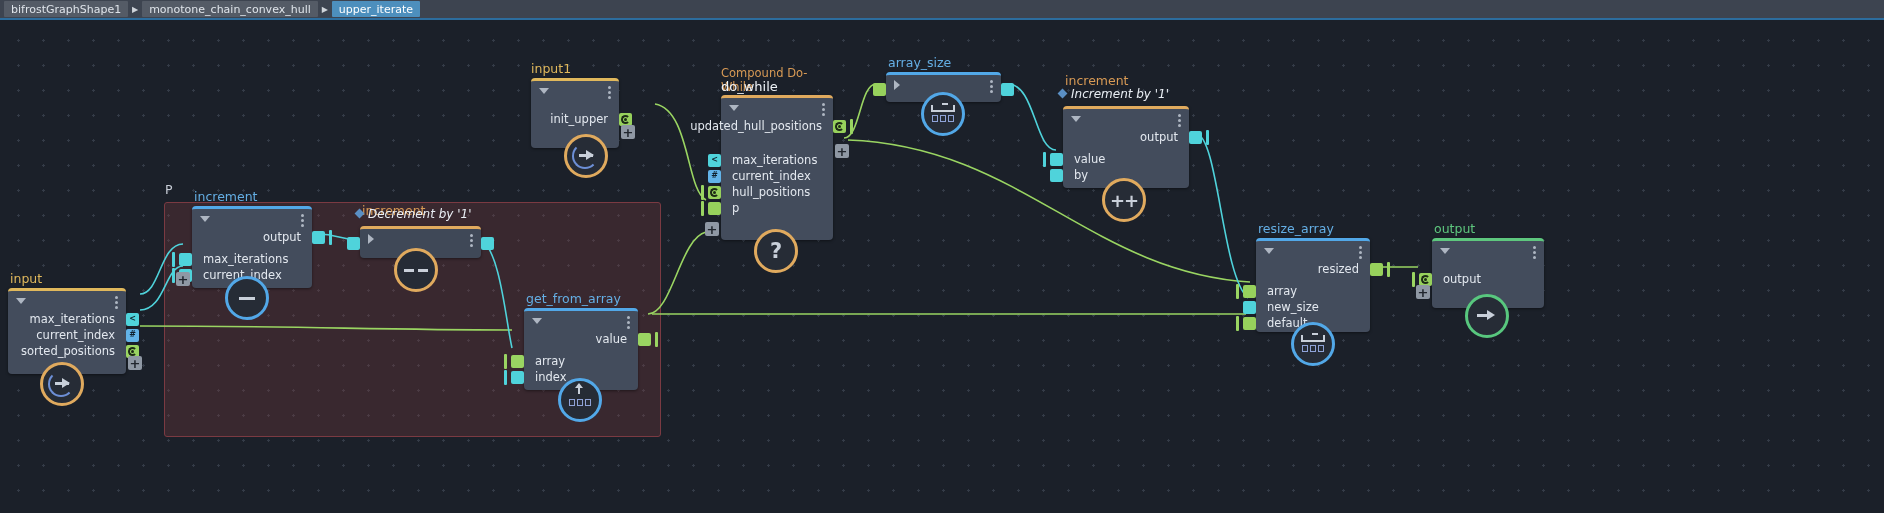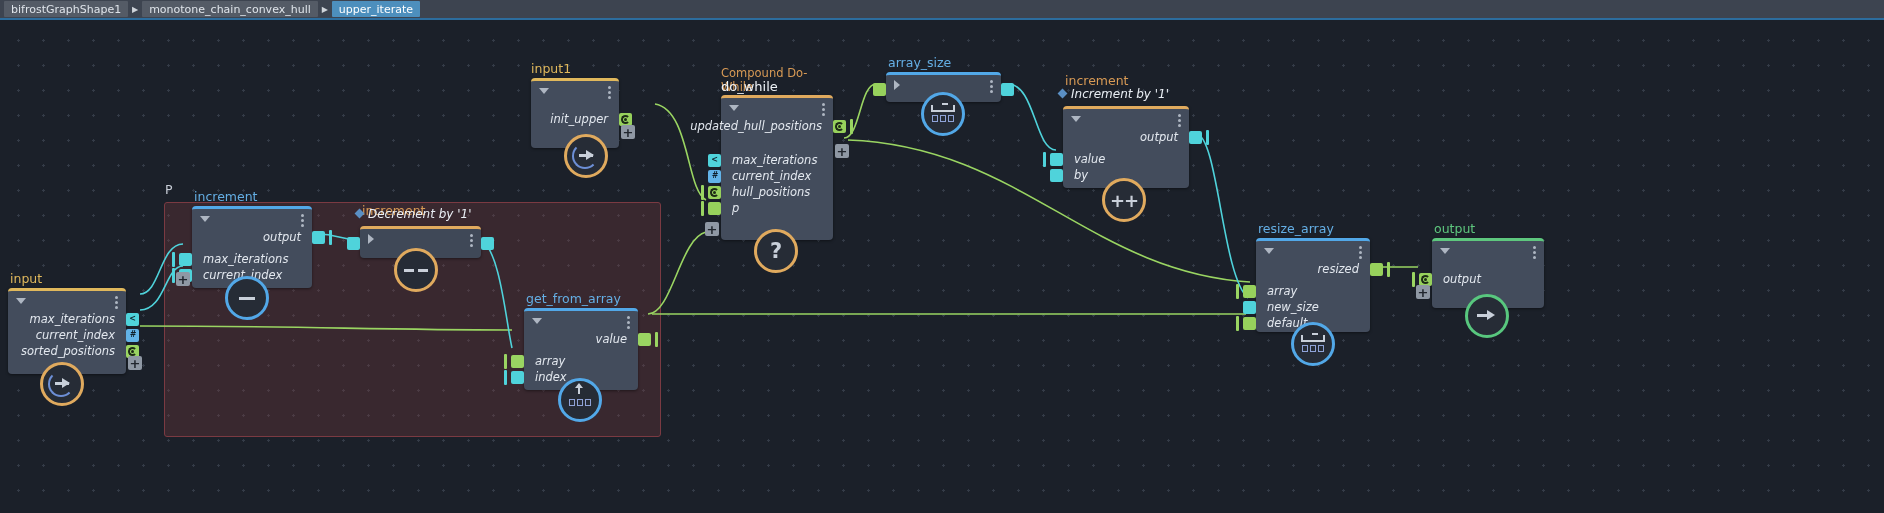--- a/index.html
+++ b/index.html
@@ -73,21 +73,20 @@
   .node-sub .diamond{
     display:inline-block; width:7px; height:7px; background:#5a8fc4;
     transform:rotate(45deg); margin-right:5px; vertical-align:middle;
     position:relative; top:-1px;
   }
   .node-body{
     position:relative; width:100%; height:100%;
     background:#434c5c; border-radius:4px;
     border-top-width:3px; border-top-style:solid;
     box-shadow:0 1px 3px rgba(0,0,0,0.45);
-    font-style:italic;
   }
   .node-body.collapsed{ background:#3f4857; }
   .node-hdr{ position:relative; height:20px; }
   .caret{
     position:absolute; left:8px; top:7px; width:0; height:0;
     border-left:5px solid transparent; border-right:5px solid transparent;
     border-top:6px solid #aeb6c2;
   }
   .caret.right{
     border-top:5px solid transparent; border-bottom:5px solid transparent;

